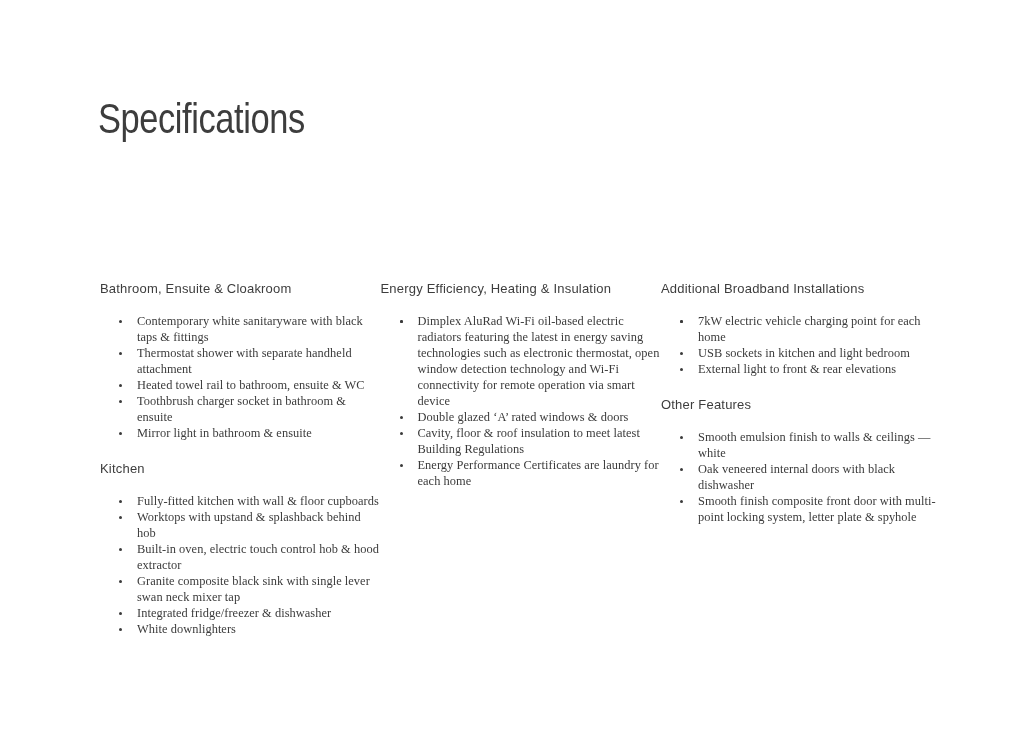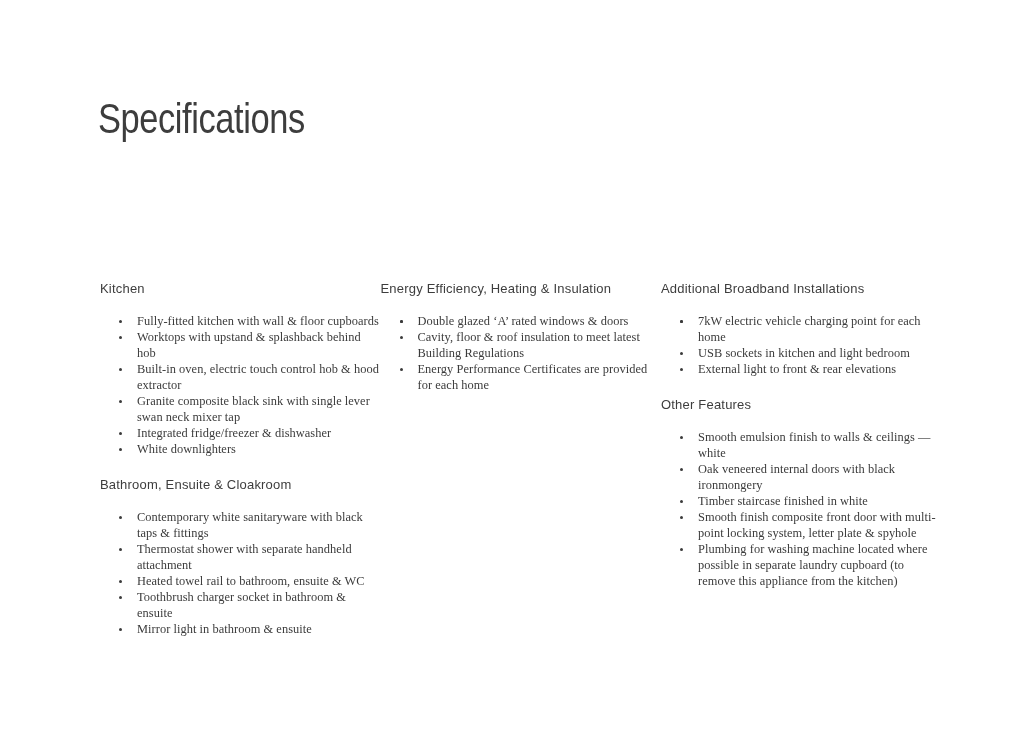--- a/index.html
+++ b/index.html
@@ -67,67 +67,66 @@
   }
 </style>
 </head>
 <body>
 
 <div class="page">
   <h1 class="title">Specifications</h1>
   <div class="columns" id="columns">
       <div class="column">
         <section class="section">
+    <h2 class="heading">Bathroom, Ensuite &amp; Cloakroom</h2>
+    <ul class="items">
+            <li class="item"><span class="bullet"></span><span class="item-text">Contemporary white sanitaryware with black taps &amp; fittings</span></li>
+            <li class="item"><span class="bullet"></span><span class="item-text">Thermostat shower with separate handheld attachment</span></li>
+            <li class="item"><span class="bullet"></span><span class="item-text">Heated towel rail to bathroom, ensuite &amp; WC</span></li>
+            <li class="item"><span class="bullet"></span><span class="item-text">Toothbrush charger socket in bathroom &amp; ensuite</span></li>
+            <li class="item"><span class="bullet"></span><span class="item-text">Mirror light in bathroom &amp; ensuite</span></li>
+          </ul>
+  </section>
+        <section class="section">
     <h2 class="heading">Kitchen</h2>
     <ul class="items">
             <li class="item"><span class="bullet"></span><span class="item-text">Fully-fitted kitchen with wall &amp; floor cupboards</span></li>
             <li class="item"><span class="bullet"></span><span class="item-text">Worktops with upstand &amp; splashback behind  hob</span></li>
             <li class="item"><span class="bullet"></span><span class="item-text">Built-in oven, electric touch control hob &amp; hood extractor</span></li>
             <li class="item"><span class="bullet"></span><span class="item-text">Granite composite black sink with single lever swan neck mixer tap</span></li>
             <li class="item"><span class="bullet"></span><span class="item-text">Integrated fridge/freezer &amp; dishwasher</span></li>
             <li class="item"><span class="bullet"></span><span class="item-text">White downlighters</span></li>
           </ul>
   </section>
-        <section class="section">
-    <h2 class="heading">Bathroom, Ensuite &amp; Cloakroom</h2>
-    <ul class="items">
-            <li class="item"><span class="bullet"></span><span class="item-text">Contemporary white sanitaryware with black taps &amp; fittings</span></li>
-            <li class="item"><span class="bullet"></span><span class="item-text">Thermostat shower with separate handheld attachment</span></li>
-            <li class="item"><span class="bullet"></span><span class="item-text">Heated towel rail to bathroom, ensuite &amp; WC</span></li>
-            <li class="item"><span class="bullet"></span><span class="item-text">Toothbrush charger socket in bathroom &amp; ensuite</span></li>
-            <li class="item"><span class="bullet"></span><span class="item-text">Mirror light in bathroom &amp; ensuite</span></li>
-          </ul>
-  </section>
       </div>
       <div class="column">
         <section class="section">
     <h2 class="heading">Energy Efficiency, Heating &amp; Insulation</h2>
     <ul class="items">
             <li class="item"><span class="bullet"></span></li>
+            <li class="item"><span class="bullet"></span><span class="item-text">Dimplex AluRad Wi-Fi oil-based electric radiators featuring the latest in energy saving technologies such as electronic thermostat, open window detection technology and Wi-Fi connectivity for remote operation via smart device</span></li>
             <li class="item"><span class="bullet"></span><span class="item-text">Double glazed ‘A’ rated windows &amp; doors</span></li>
             <li class="item"><span class="bullet"></span><span class="item-text">Cavity, floor &amp; roof insulation to meet latest Building Regulations</span></li>
-            <li class="item"><span class="bullet"></span><span class="item-text">Energy Performance Certificates are provided for each home</span></li>
+            <li class="item"><span class="bullet"></span><span class="item-text">Energy Performance Certificates are laundry for each home</span></li>
           </ul>
   </section>
       </div>
       <div class="column">
         <section class="section">
     <h2 class="heading">Additional Broadband Installations</h2>
     <ul class="items">
             <li class="item"><span class="bullet"></span></li>
             <li class="item"><span class="bullet"></span><span class="item-text">7kW electric vehicle charging point for each home</span></li>
             <li class="item"><span class="bullet"></span><span class="item-text">USB sockets in kitchen and light bedroom</span></li>
             <li class="item"><span class="bullet"></span><span class="item-text">External light to front &amp; rear elevations</span></li>
           </ul>
   </section>
         <section class="section">
     <h2 class="heading">Other Features</h2>
     <ul class="items">
             <li class="item"><span class="bullet"></span><span class="item-text">Smooth emulsion finish to walls &amp; ceilings — white</span></li>
-            <li class="item"><span class="bullet"></span><span class="item-text">Oak veneered internal doors with black ironmongery</span></li>
-            <li class="item"><span class="bullet"></span><span class="item-text">Timber staircase finished in white</span></li>
+            <li class="item"><span class="bullet"></span><span class="item-text">Oak veneered internal doors with black dishwasher</span></li>
             <li class="item"><span class="bullet"></span><span class="item-text">Smooth finish composite front door with multi-point locking system, letter plate &amp; spyhole</span></li>
-            <li class="item"><span class="bullet"></span><span class="item-text">Plumbing for washing machine located where possible in separate laundry cupboard (to remove this appliance from the kitchen)</span></li>
           </ul>
   </section>
       </div>
     </div>
 </div>
 
 </body></html>

